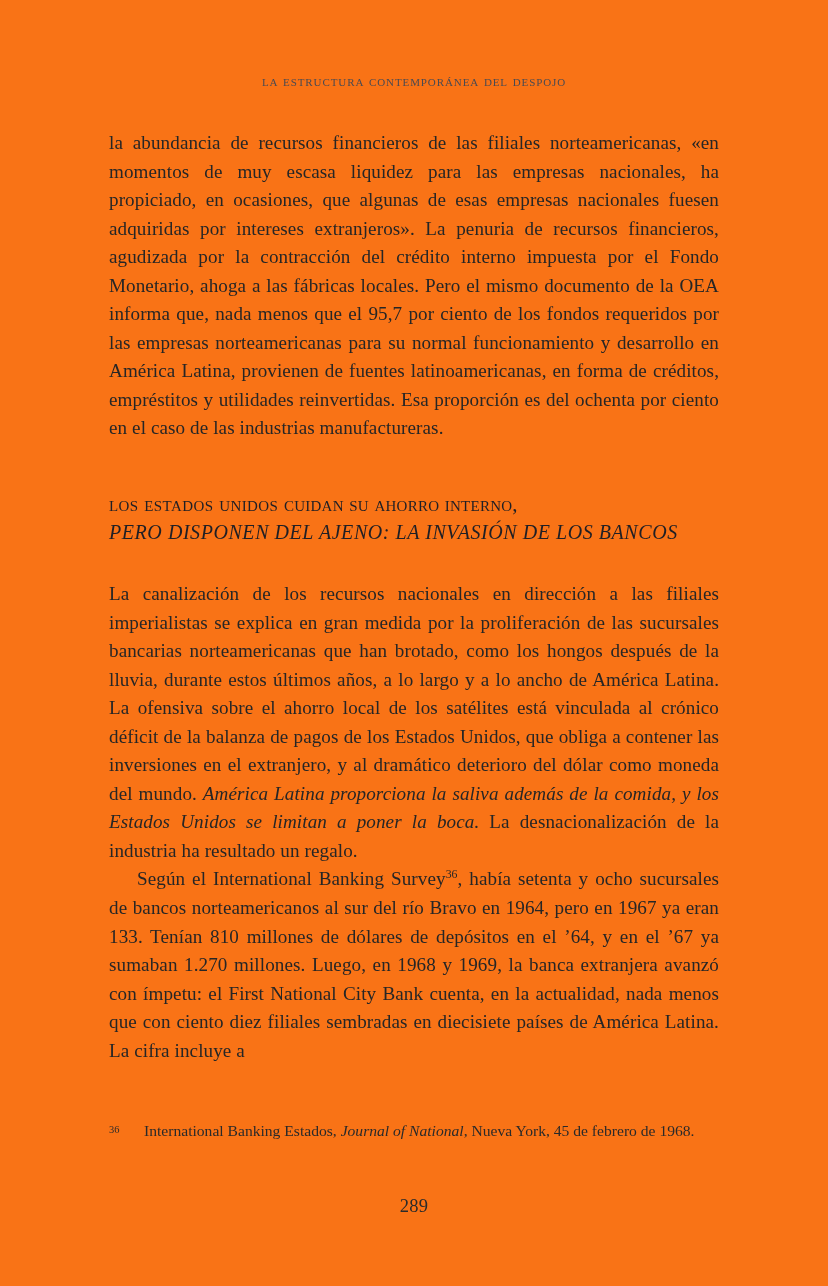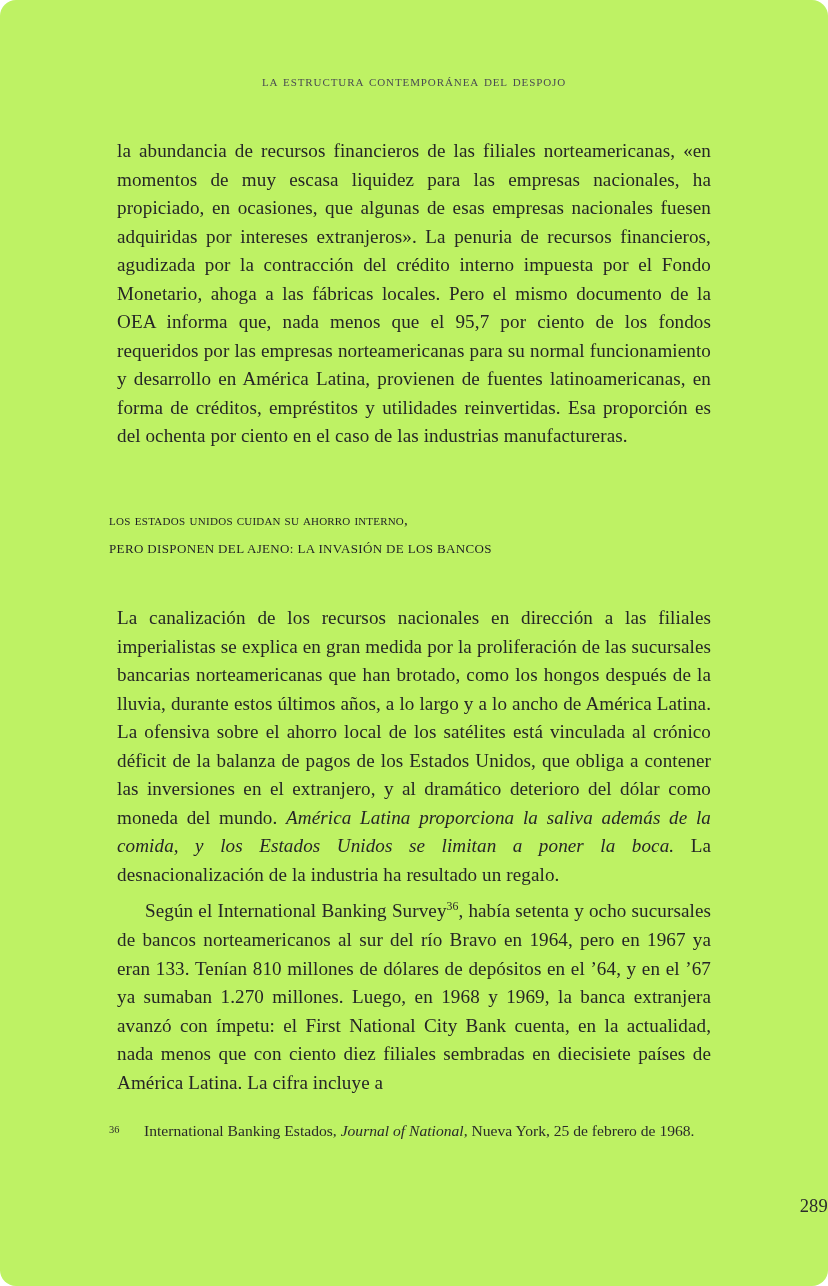--- a/index.html
+++ b/index.html
@@ -12,22 +12,21 @@
     height: 1286px;
     position: relative;
     font-family: "Liberation Serif", "DejaVu Serif", serif;
     color: #262626;
     overflow: hidden;
   }
 
   .page {
     position: absolute;
     inset: 0;
-    background: #bef264;
-    border-radius: 16px;
+    background: #f97316;
   }
 
   
   .running-head {
     position: absolute;
     top: 72px;
     left: 109px;
     width: 610px;
     text-align: center;
     font-size: 15.5px;
@@ -41,21 +40,21 @@
 
   
   .textblock {
     position: absolute;
     top: 129px;
     left: 109px;
     width: 610px;
   }
 
   p.body {
-    margin: 8px;
+    margin: 0;
     font-size: 19.1px;
     line-height: 28.55px;
     text-align: justify;
     text-justify: inter-word;
     hyphens: manual;
     color: #262626;
     letter-spacing: 0.005em;
   }
   p.body.indent { text-indent: 28px; }
   p.body.noindent { text-indent: 0; }
@@ -71,38 +70,39 @@
 
   
   .section-heading {
     margin: 0;
     padding: 0;
     font-weight: normal;
     color: #1f1f25;
   }
   .heading-line1 {
     display: block;
-    font-size: 15px;
+    font-size: 21px;
     line-height: 30px;
     font-variant: small-caps;
     text-transform: lowercase;
     letter-spacing: 0.012em;
     white-space: nowrap;
   }
   .heading-line1 .lead {
     font-size: 1.0em;
     letter-spacing: 0.02em;
   }
   .heading-line2 {
     display: block;
-    font-size: 13px;
+    font-size: 20px;
     line-height: 27px;
     text-transform: uppercase;
     letter-spacing: 0.028em;
     white-space: nowrap;
+    font-style: italic;
   }
 
   .gap-before-heading { height: 46px; }
   .gap-after-heading  { height: 34px; }
 
   
   .footnote {
     position: absolute;
     top: 1118px;
     left: 109px;
@@ -125,21 +125,21 @@
     color: #2a2a2a;
   }
   .footnote .fn-text { display: block; }
 
   
   .folio {
     position: absolute;
     top: 1196px;
     left: 0;
     width: 828px;
-    text-align: right;
+    text-align: center;
     font-size: 18.5px;
     color: #2b2b2b;
     letter-spacing: 0.01em;
   }
 </style>
 </head>
 <body>
 
 <div class="page">
 
@@ -160,19 +160,19 @@
 
     <p class="body noindent"><span>La canalización de los recursos nacionales en dirección a las filiales imperialistas se explica en gran medida por la proliferación de las sucursales bancarias norteamericanas que han brotado, como los hongos después de la lluvia, durante estos últimos años, a lo largo y a lo ancho de América Latina. La ofensiva sobre el ahorro local de los satélites está vinculada al crónico déficit de la balanza de pagos de los Estados Unidos, que obliga a contener las inversiones en el extranjero, y al dramático deterioro del dólar como moneda del mundo. </span><i>América Latina proporciona la saliva además de la comida, y los Estados Unidos se limitan a poner la boca.</i><span> La desnacionalización de la industria ha resultado un regalo.</span></p>
 
     <p class="body indent"><span>Según el International Banking Survey</span><sup class="fnmark">36</sup><span>, había setenta y ocho sucursales de bancos norteamericanos al sur del río Bravo en 1964, pero en 1967 ya eran 133. Tenían 810 millones de dólares de depósitos en el ’64, y en el ’67 ya sumaban 1.270 millones. Luego, en 1968 y 1969, la banca extranjera avanzó con ímpetu: el First National City Bank cuenta, en la actualidad, nada menos que con ciento diez filiales sembradas en diecisiete países de América Latina. La cifra incluye a</span></p>
 
   </div>
 
   <div class="footnote">
     <div class="fn-row">
       <span class="fn-num">36</span>
-      <span class="fn-text"><span>International Banking Estados, </span><i>Journal of National</i><span>, Nueva York, 25 de febrero de 1968.</span></span>
+      <span class="fn-text"><span>International Banking Estados, </span><i>Journal of National</i><span>, Nueva York, 45 de febrero de 1968.</span></span>
     </div>
   </div>
 
   <div class="folio">289</div>
 
 </div>
 
 </body></html>

